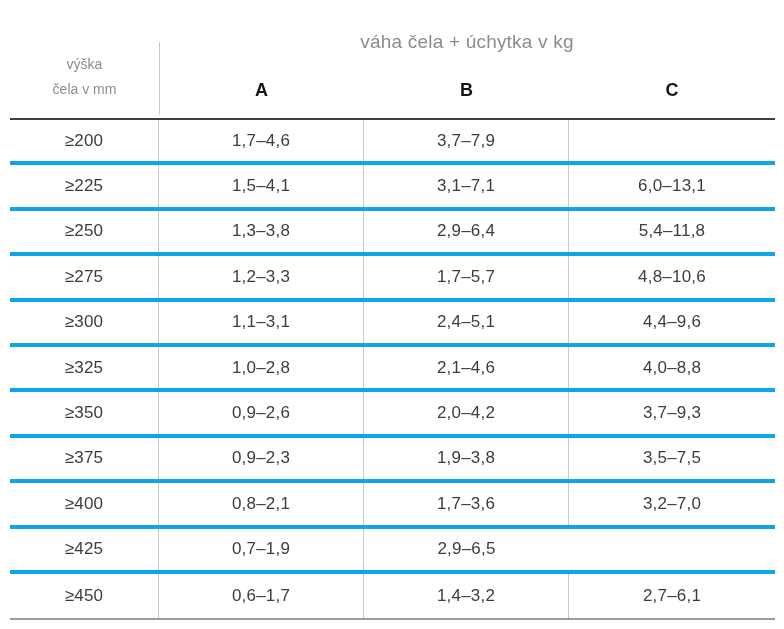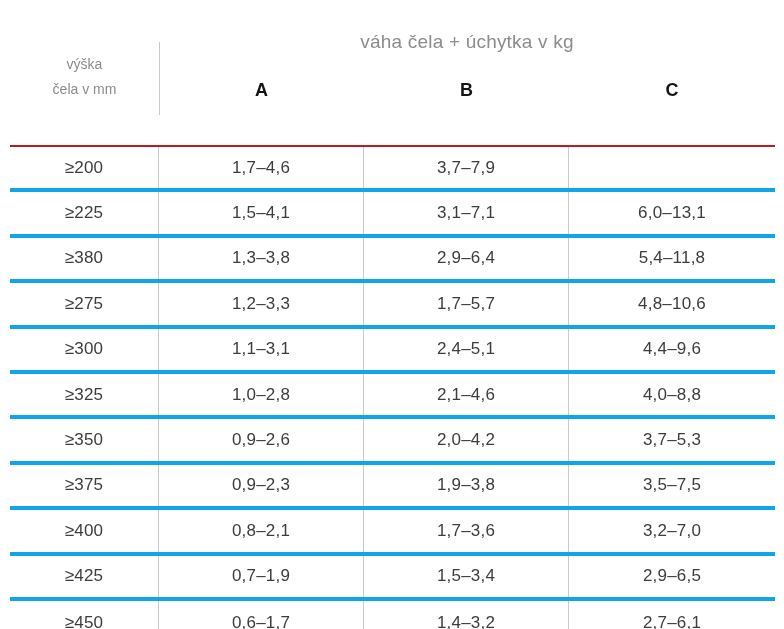--- a/index.html
+++ b/index.html
@@ -11,22 +11,22 @@
     overflow: hidden;
   }
   .table-wrap {
     position: absolute;
     left: 10px; top: 0;
     width: 765px;
   }
   
   .thead {
     position: relative;
-    height: 147px;
-    border-bottom: 2px solid #b91c1c;
+    height: 120px;
+    border-bottom: 2px solid #404040;
   }
   .thead-title {
     position: absolute;
     left: 149px; top: 31px;
     width: 616px;
     text-align: center;
     font-size: 19px;
     color: #8c8c8c;
     letter-spacing: 0.2px;
   }
@@ -109,21 +109,21 @@
       </div>
 
       <div class="row">
         <div class="cell vline">≥225</div>
         <div class="cell vline">1,5–4,1</div>
         <div class="cell vline">3,1–7,1</div>
         <div class="cell">6,0–13,1</div>
       </div>
 
       <div class="row">
-        <div class="cell vline">≥380</div>
+        <div class="cell vline">≥250</div>
         <div class="cell vline">1,3–3,8</div>
         <div class="cell vline">2,9–6,4</div>
         <div class="cell">5,4–11,8</div>
       </div>
 
       <div class="row">
         <div class="cell vline">≥275</div>
         <div class="cell vline">1,2–3,3</div>
         <div class="cell vline">1,7–5,7</div>
         <div class="cell">4,8–10,6</div>
@@ -140,41 +140,40 @@
         <div class="cell vline">≥325</div>
         <div class="cell vline">1,0–2,8</div>
         <div class="cell vline">2,1–4,6</div>
         <div class="cell">4,0–8,8</div>
       </div>
 
       <div class="row">
         <div class="cell vline">≥350</div>
         <div class="cell vline">0,9–2,6</div>
         <div class="cell vline">2,0–4,2</div>
-        <div class="cell">3,7–5,3</div>
+        <div class="cell">3,7–9,3</div>
       </div>
 
       <div class="row">
         <div class="cell vline">≥375</div>
         <div class="cell vline">0,9–2,3</div>
         <div class="cell vline">1,9–3,8</div>
         <div class="cell">3,5–7,5</div>
       </div>
 
       <div class="row">
         <div class="cell vline">≥400</div>
         <div class="cell vline">0,8–2,1</div>
         <div class="cell vline">1,7–3,6</div>
         <div class="cell">3,2–7,0</div>
       </div>
 
       <div class="row">
         <div class="cell vline">≥425</div>
         <div class="cell vline">0,7–1,9</div>
-        <div class="cell vline">1,5–3,4</div>
         <div class="cell">2,9–6,5</div>
       </div>
 
       <div class="row">
         <div class="cell vline">≥450</div>
         <div class="cell vline">0,6–1,7</div>
         <div class="cell vline">1,4–3,2</div>
         <div class="cell">2,7–6,1</div>
       </div>
     </div>

